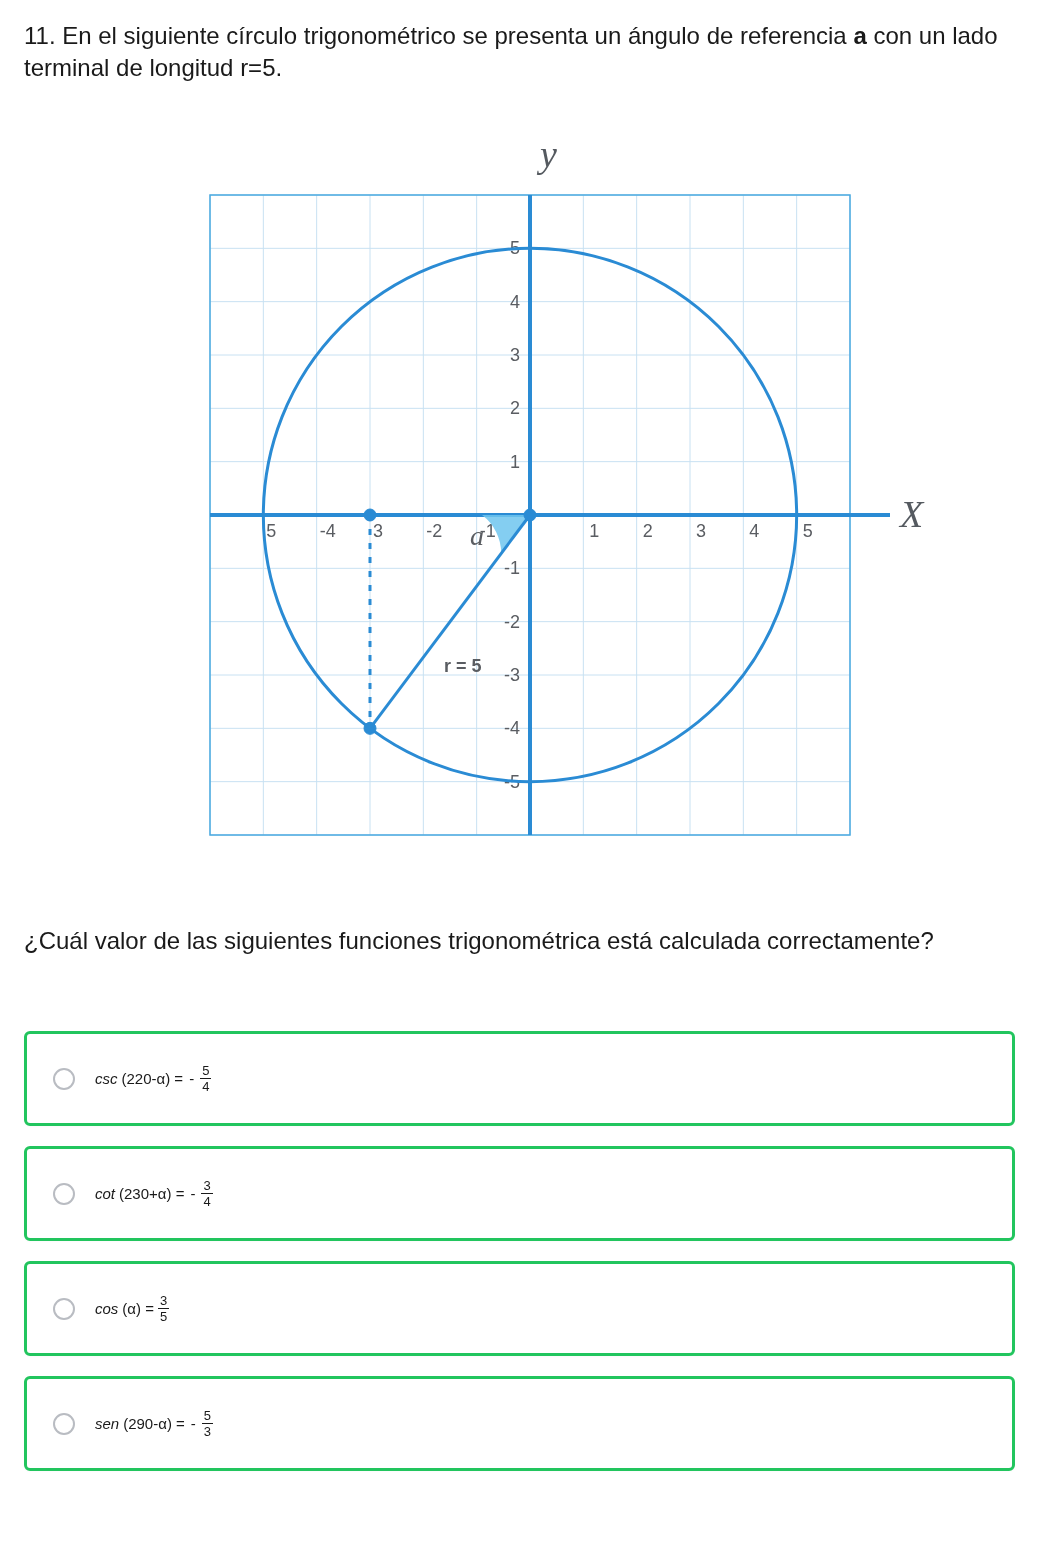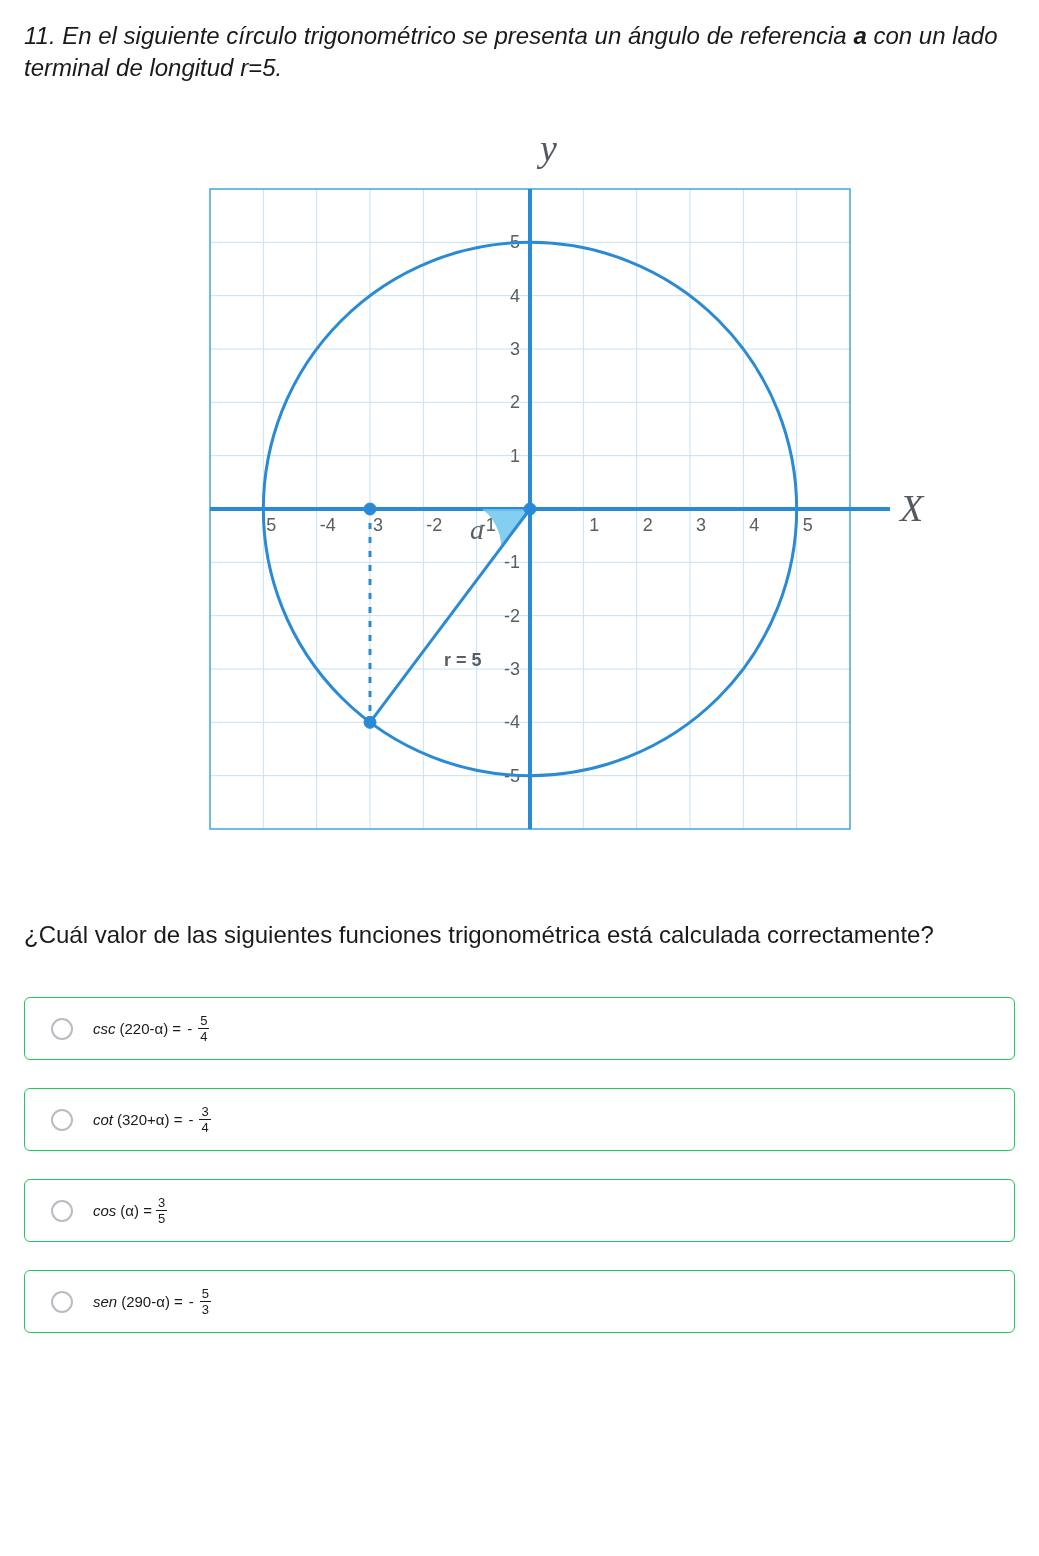--- a/index.html
+++ b/index.html
@@ -7,51 +7,49 @@
     margin: 0;
     padding: 20px 24px;
     font-family: Arial, Helvetica, sans-serif;
     background: #fff;
     color: #1a1a1a;
     width: 1039px;
   }
   .question-text {
     font-size: 24px;
     line-height: 1.35;
-    margin-bottom: 24px;
-    font-style: italic;
+    margin-bottom: 30px;
   }
   .question-text .bold { font-weight: 700; }
   .chart-wrap {
     display: flex;
     justify-content: center;
     margin-bottom: 50px;
   }
   .chart-svg {
     display: block;
   }
   .subquestion {
     font-size: 24px;
     line-height: 1.35;
-    margin: 50px 0 38px 0;
+    margin: 50px 0 74px 0;
   }
   .options {
     display: flex;
     flex-direction: column;
     gap: 20px;
   }
   .option {
-    border: 1px solid #22c55e;
+    border: 3px solid #22c55e;
     border-radius: 6px;
-    padding: 16px 26px;
+    padding: 30px 26px;
     display: flex;
     align-items: center;
     gap: 20px;
     box-shadow: 0 1px 2px rgba(0,0,0,0.02);
-    margin-top: 8px;
   }
   .radio {
     width: 22px;
     height: 22px;
     border: 2px solid #b9bcc2;
     border-radius: 50%;
     flex: 0 0 auto;
   }
   .option-label {
     font-family: Arial, sans-serif;
@@ -170,21 +168,21 @@
         <span class="frac">
           <span class="num">5</span>
           <span class="den">4</span>
         </span>
       </div>
     </div>
     <div class="option">
       <div class="radio"></div>
       <div class="option-label">
         <span class="func">cot </span>
-        <span>(320+α) = </span>
+        <span>(230+α) = </span>
         <span class="neg">-</span>
         <span class="frac">
           <span class="num">3</span>
           <span class="den">4</span>
         </span>
       </div>
     </div>
     <div class="option">
       <div class="radio"></div>
       <div class="option-label">

